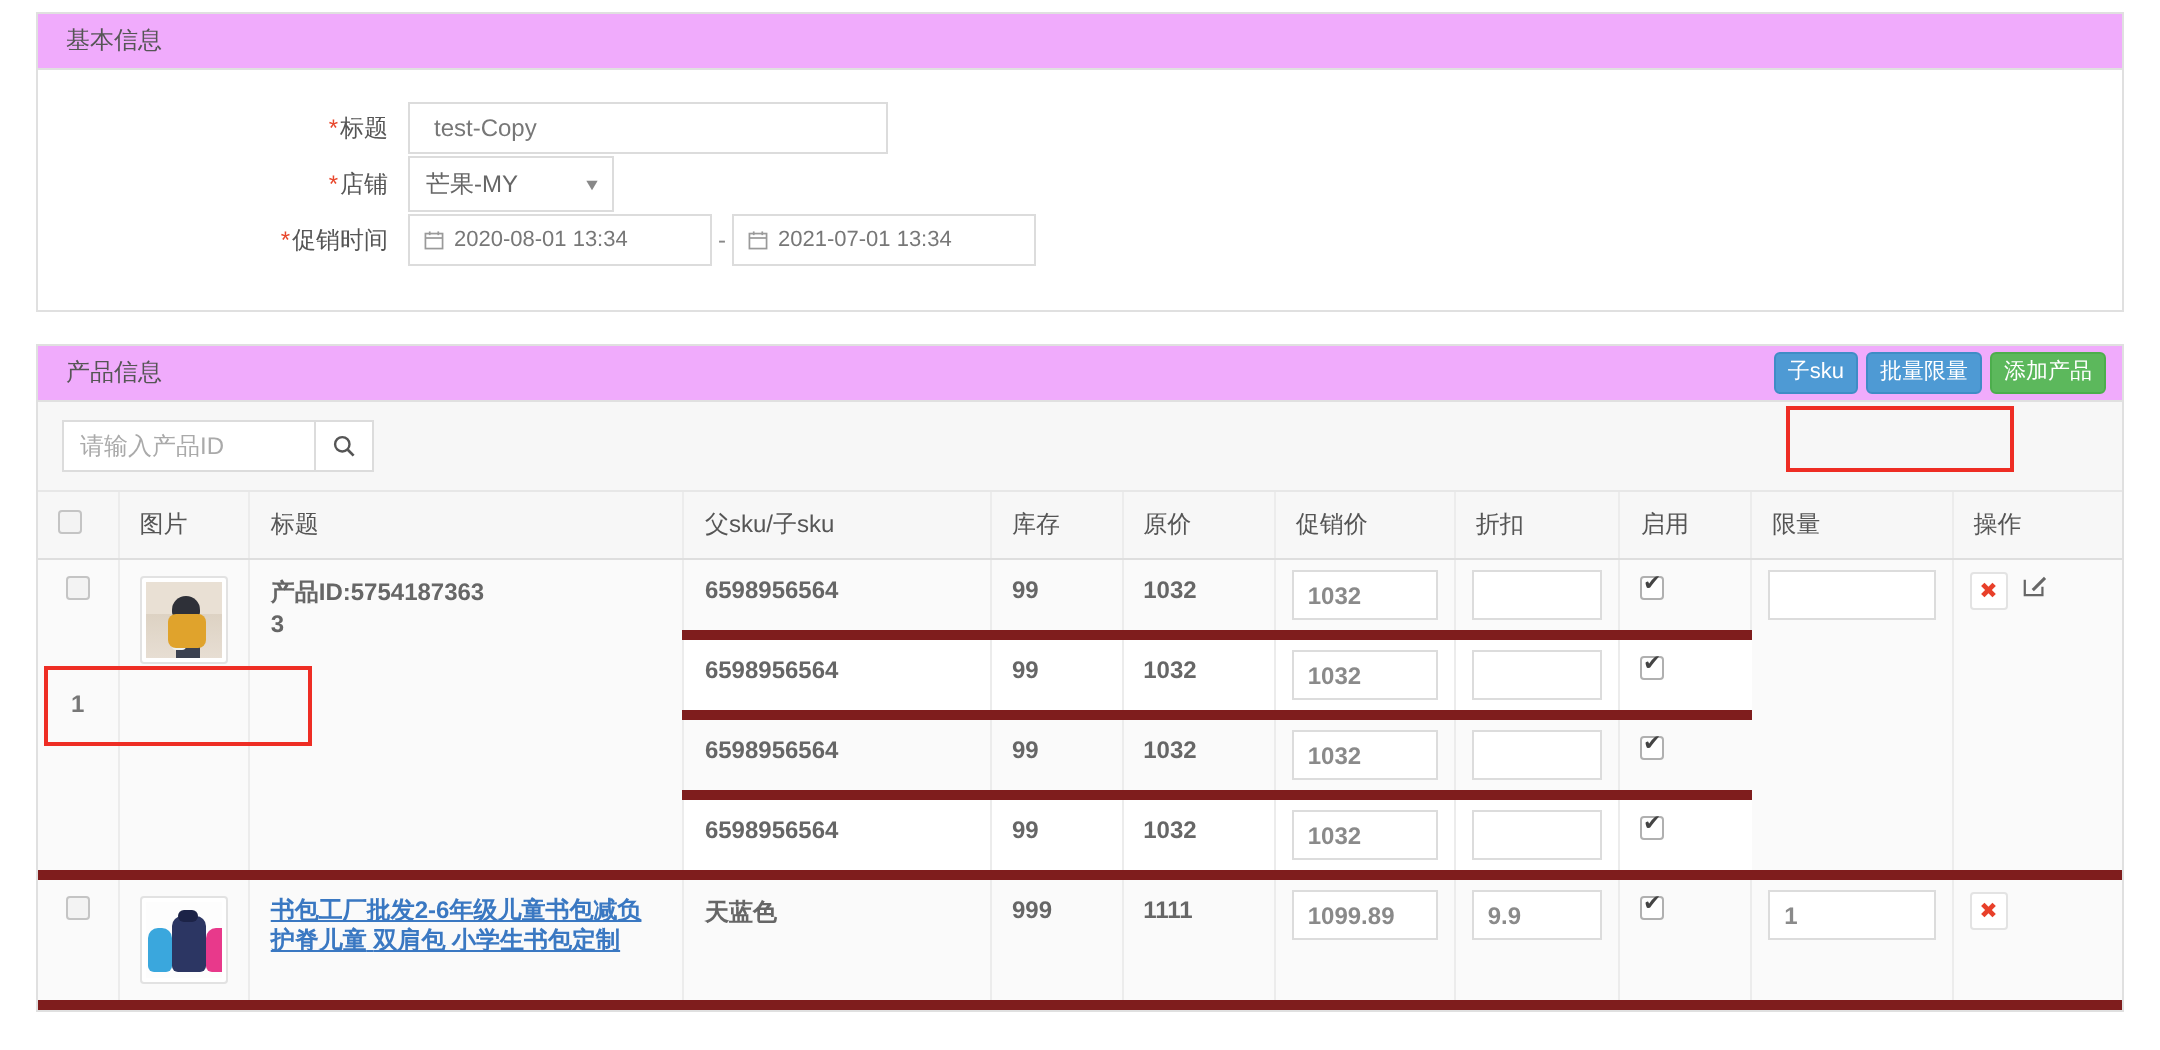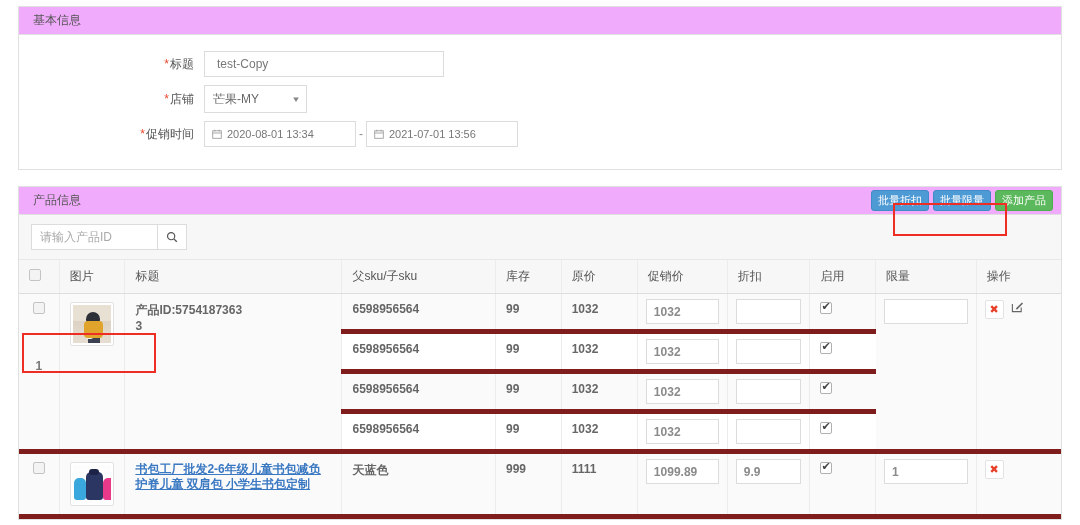--- a/index.html
+++ b/index.html
@@ -20,21 +20,21 @@
     background: #f0abfc;
     border-bottom: 1px solid #e0e0e0;
     height: 28px; line-height: 27px;
     padding: 0 14px;
     font-size: 12px; color: #555;
     position: relative;
   }
   .panel-body { padding: 0; }
 
   
-  .form-row { display: flex; align-items: center; margin-top: 8px; }
+  .form-row { display: flex; align-items: center; margin-top: 1px; }
   .form-row:first-child { margin-top: 16px; }
   .form-label {
     width: 185px; text-align: right; padding-right: 10px;
     font-size: 12px; color: #555; white-space: nowrap;
   }
   .req { color: #e8472c; margin-right: 1px; font-size: 12px; }
   .inp {
     height: 26px; border: 1px solid #dcdcdc; background: #fff;
     font-size: 12px; color: #777; padding: 0 12px;
     display: flex; align-items: center;
@@ -189,33 +189,33 @@
           <span>2020-08-01 13:34</span>
         </div>
         <span class="dt-sep">-</span>
         <div class="dt">
           <svg class="cal" viewBox="0 0 14 14">
               <rect x="1" y="2.5" width="12" height="10.5" fill="none" stroke="#9a9a9a" stroke-width="1.2"></rect>
               <line x1="1" y1="5.6" x2="13" y2="5.6" stroke="#9a9a9a" stroke-width="1.2"></line>
               <line x1="4" y1="1" x2="4" y2="3.6" stroke="#9a9a9a" stroke-width="1.2"></line>
               <line x1="10" y1="1" x2="10" y2="3.6" stroke="#9a9a9a" stroke-width="1.2"></line>
             </svg>
-          <span>2021-07-01 13:56</span>
+          <span>2021-07-01 13:34</span>
         </div>
       </div>
 
       <div class="form-pad-bottom"></div>
     </div>
   </div>
 
   <div class="panel prod-panel">
     <div class="panel-head">
       <span>产品信息</span>
       <div class="head-btns">
-        <button class="btn btn-blue">批量折扣</button>
+        <button class="btn btn-blue">子sku</button>
         <button class="btn btn-blue">批量限量</button>
         <button class="btn btn-green">添加产品</button>
       </div>
     </div>
 
     <div class="search-wrap">
       <div class="search-box">
         <div class="search-inp">
             <span>请输入产品ID</span>
           </div>

